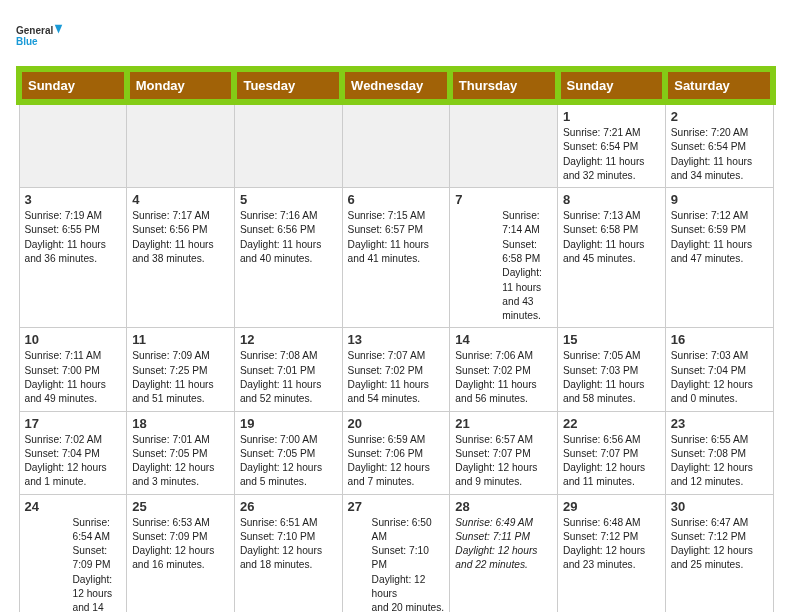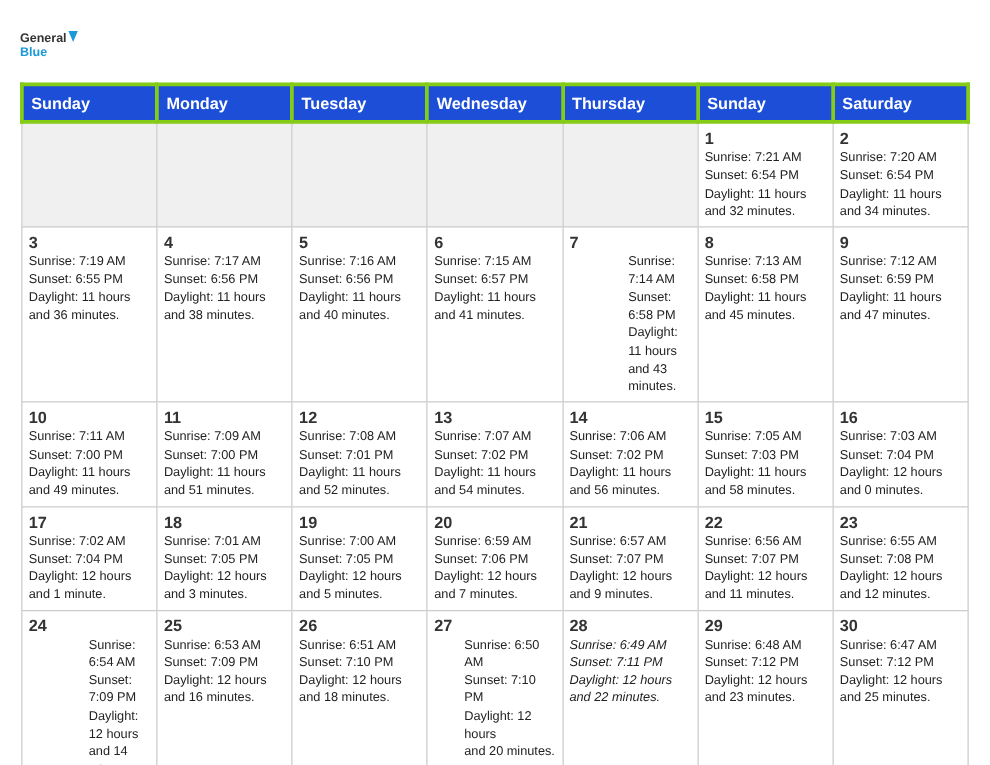--- a/index.html
+++ b/index.html
@@ -33,27 +33,27 @@
     .location {
       font-size: 16px;
       color: #555;
     }
     table {
       width: 100%;
       border-collapse: collapse;
       table-layout: fixed;
     }
     thead th {
-      background-color: #1d4ed8;
+      background-color: #a16207;
       color: #fff;
       text-align: left;
       padding: 6px 6px;
       font-size: 13px;
       font-weight: bold;
-      border: 3px solid #84cc16;
+      border: 6px solid #84cc16;
     }
     tbody td {
       border: 1px solid #ccc;
       vertical-align: top;
       padding: 4px 5px;
       font-size: 10.5px;
       color: #333;
       height: 78px;
       background: #fff;
     }
@@ -181,21 +181,21 @@
         <td>
           <span class="day-num">10</span>
           <div class="day-info" style="white-space: pre-line;">Sunrise: 7:11 AM
 Sunset: 7:00 PM
 Daylight: 11 hours
 and 49 minutes.</div>
         </td>
         <td>
           <span class="day-num">11</span>
           <div class="day-info" style="white-space: pre-line;">Sunrise: 7:09 AM
-Sunset: 7:00 PM
+Sunset: 7:25 PM
 Daylight: 11 hours
 and 51 minutes.</div>
         </td>
         <td>
           <span class="day-num">12</span>
           <div class="day-info" style="white-space: pre-line;">Sunrise: 7:08 AM
 Sunset: 7:01 PM
 Daylight: 11 hours
 and 52 minutes.</div>
         </td>

